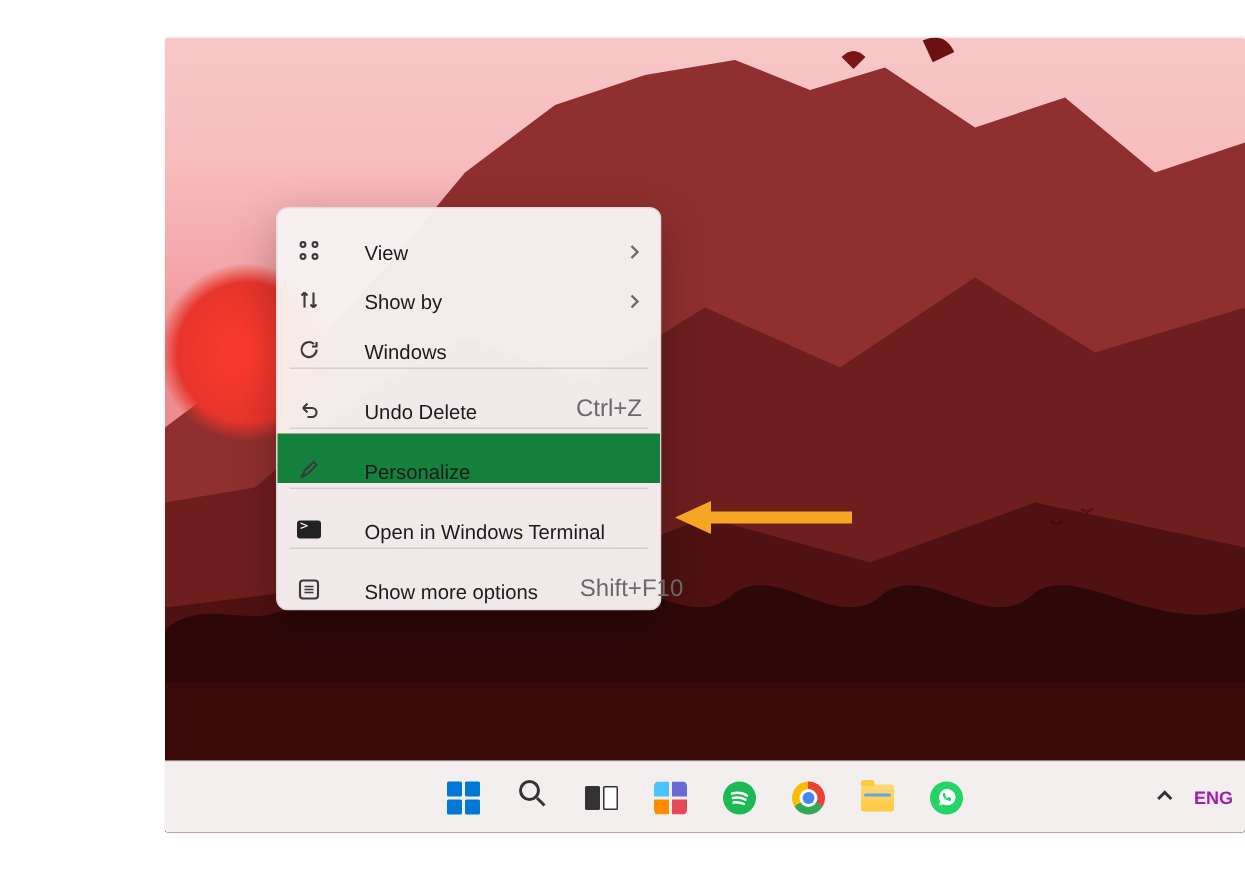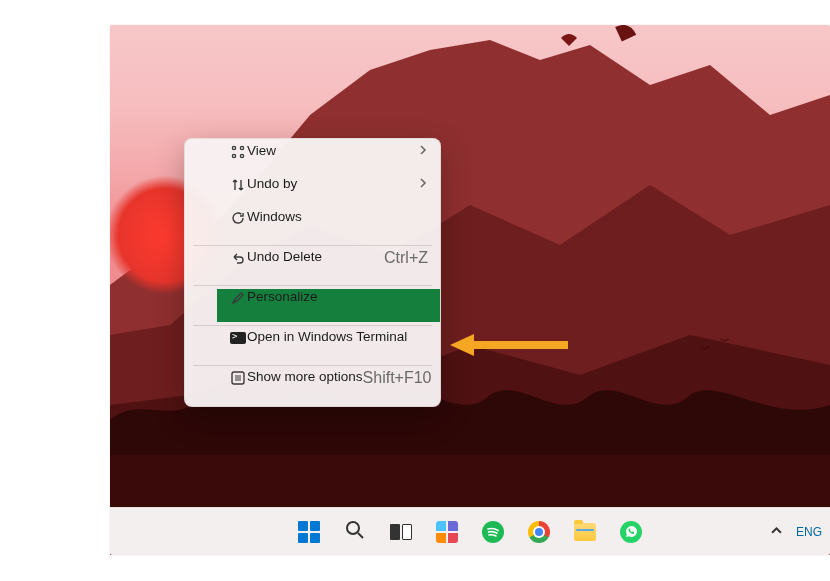--- a/index.html
+++ b/index.html
@@ -39,25 +39,24 @@
   .ctx {
     position:absolute; left:74px; top:113px; width:257px;
     background: rgba(248, 242, 243, 0.96);
     border:1px solid rgba(0,0,0,0.08);
     border-radius:8px;
     box-shadow: 0 10px 30px rgba(0,0,0,0.25);
     padding:4px 0;
     font-size:13.5px; color:#1b1b1b;
   }
   .ctx .row {
-    display:flex; align-items:flex-start;
+    display:flex; align-items:flex-end;
     height:33px; padding:0 12px;
-    gap:0;
+    gap:28px;
     position:relative;
-    margin-left:32px;
   }
   .ctx .row.highlight { background:#15803d; }
   .ctx .ico { width:18px; height:18px; flex:0 0 18px; display:flex; align-items:center; justify-content:center; }
   .ctx .ico svg { width:16px; height:16px; stroke:#3a3a3a; stroke-width:1.4; fill:none; }
   .ctx .lbl { flex:1 1 auto; white-space:nowrap; }
   .ctx .acc { color:#6a6a6a; font-size:16px; }
   .ctx .chev { color:#6a6a6a; }
   .ctx .chev svg{ width:10px; height:10px; stroke:#6a6a6a; stroke-width:1.6; fill:none;}
   .ctx hr { border:none; border-top:1px solid rgba(0,0,0,0.12); margin:3px 8px; }
 
@@ -69,21 +68,21 @@
 
   
   .taskbar {
     position:absolute; left:0; right:0; bottom:0; height:48px;
     background:#f4efef;
     border-top:1px solid rgba(0,0,0,0.06);
     display:flex; align-items:center;
   }
   .tb-center { position:absolute; left:50%; transform:translateX(-50%); display:flex; gap:8px; align-items:center; }
   .tb-btn { width:38px; height:38px; border-radius:4px; display:flex; align-items:center; justify-content:center; }
-  .tb-right { position:absolute; right:8px; display:flex; align-items:center; gap:14px; color:#0369a1; font-size:12px; }
+  .tb-right { position:absolute; right:8px; display:flex; align-items:center; gap:14px; color:#a21caf; font-size:12px;font-weight:bold; }
   .chev-up svg{ width:11px; height:11px; stroke:#333; stroke-width:1.8; fill:none;}
 
   
   .start-grid { width:22px; height:22px; display:grid; grid-template-columns:1fr 1fr; grid-template-rows:1fr 1fr; gap:2px; }
   .start-grid div { background:#0078d4; border-radius:1px; }
 
   .search-icon svg, .tv-icon svg, .widgets svg { width:22px; height:22px; }
   .chrome { width:22px; height:22px; border-radius:50%; position:relative;
     background: conic-gradient(#ea4335 0 120deg, #34a853 120deg 240deg, #fbbc05 240deg 360deg); }
   .chrome::after{content:"";position:absolute;inset:5px;border-radius:50%;background:#fff;}
@@ -151,21 +150,21 @@
       <span class="chev"><svg viewBox="0 0 10 10">
             <path d="M3 1l4 4-4 4"></path>
           </svg></span>
     </div>
     <div class="row">
       <span class="ico">
           <svg viewBox="0 0 16 16">
             <path d="M5 3v10M5 3l-2 2M5 3l2 2M11 13V3M11 13l-2-2M11 13l2-2"></path>
           </svg>
         </span>
-      <span class="lbl">Undo by</span>
+      <span class="lbl">Show by</span>
       <span class="chev"><svg viewBox="0 0 10 10">
             <path d="M3 1l4 4-4 4"></path>
           </svg></span>
     </div>
     <div class="row">
       <span class="ico">
           <svg viewBox="0 0 16 16">
             <path d="M13 8a5 5 0 1 1-1.7-3.7M13 3v3h-3"></path>
           </svg>
         </span>

